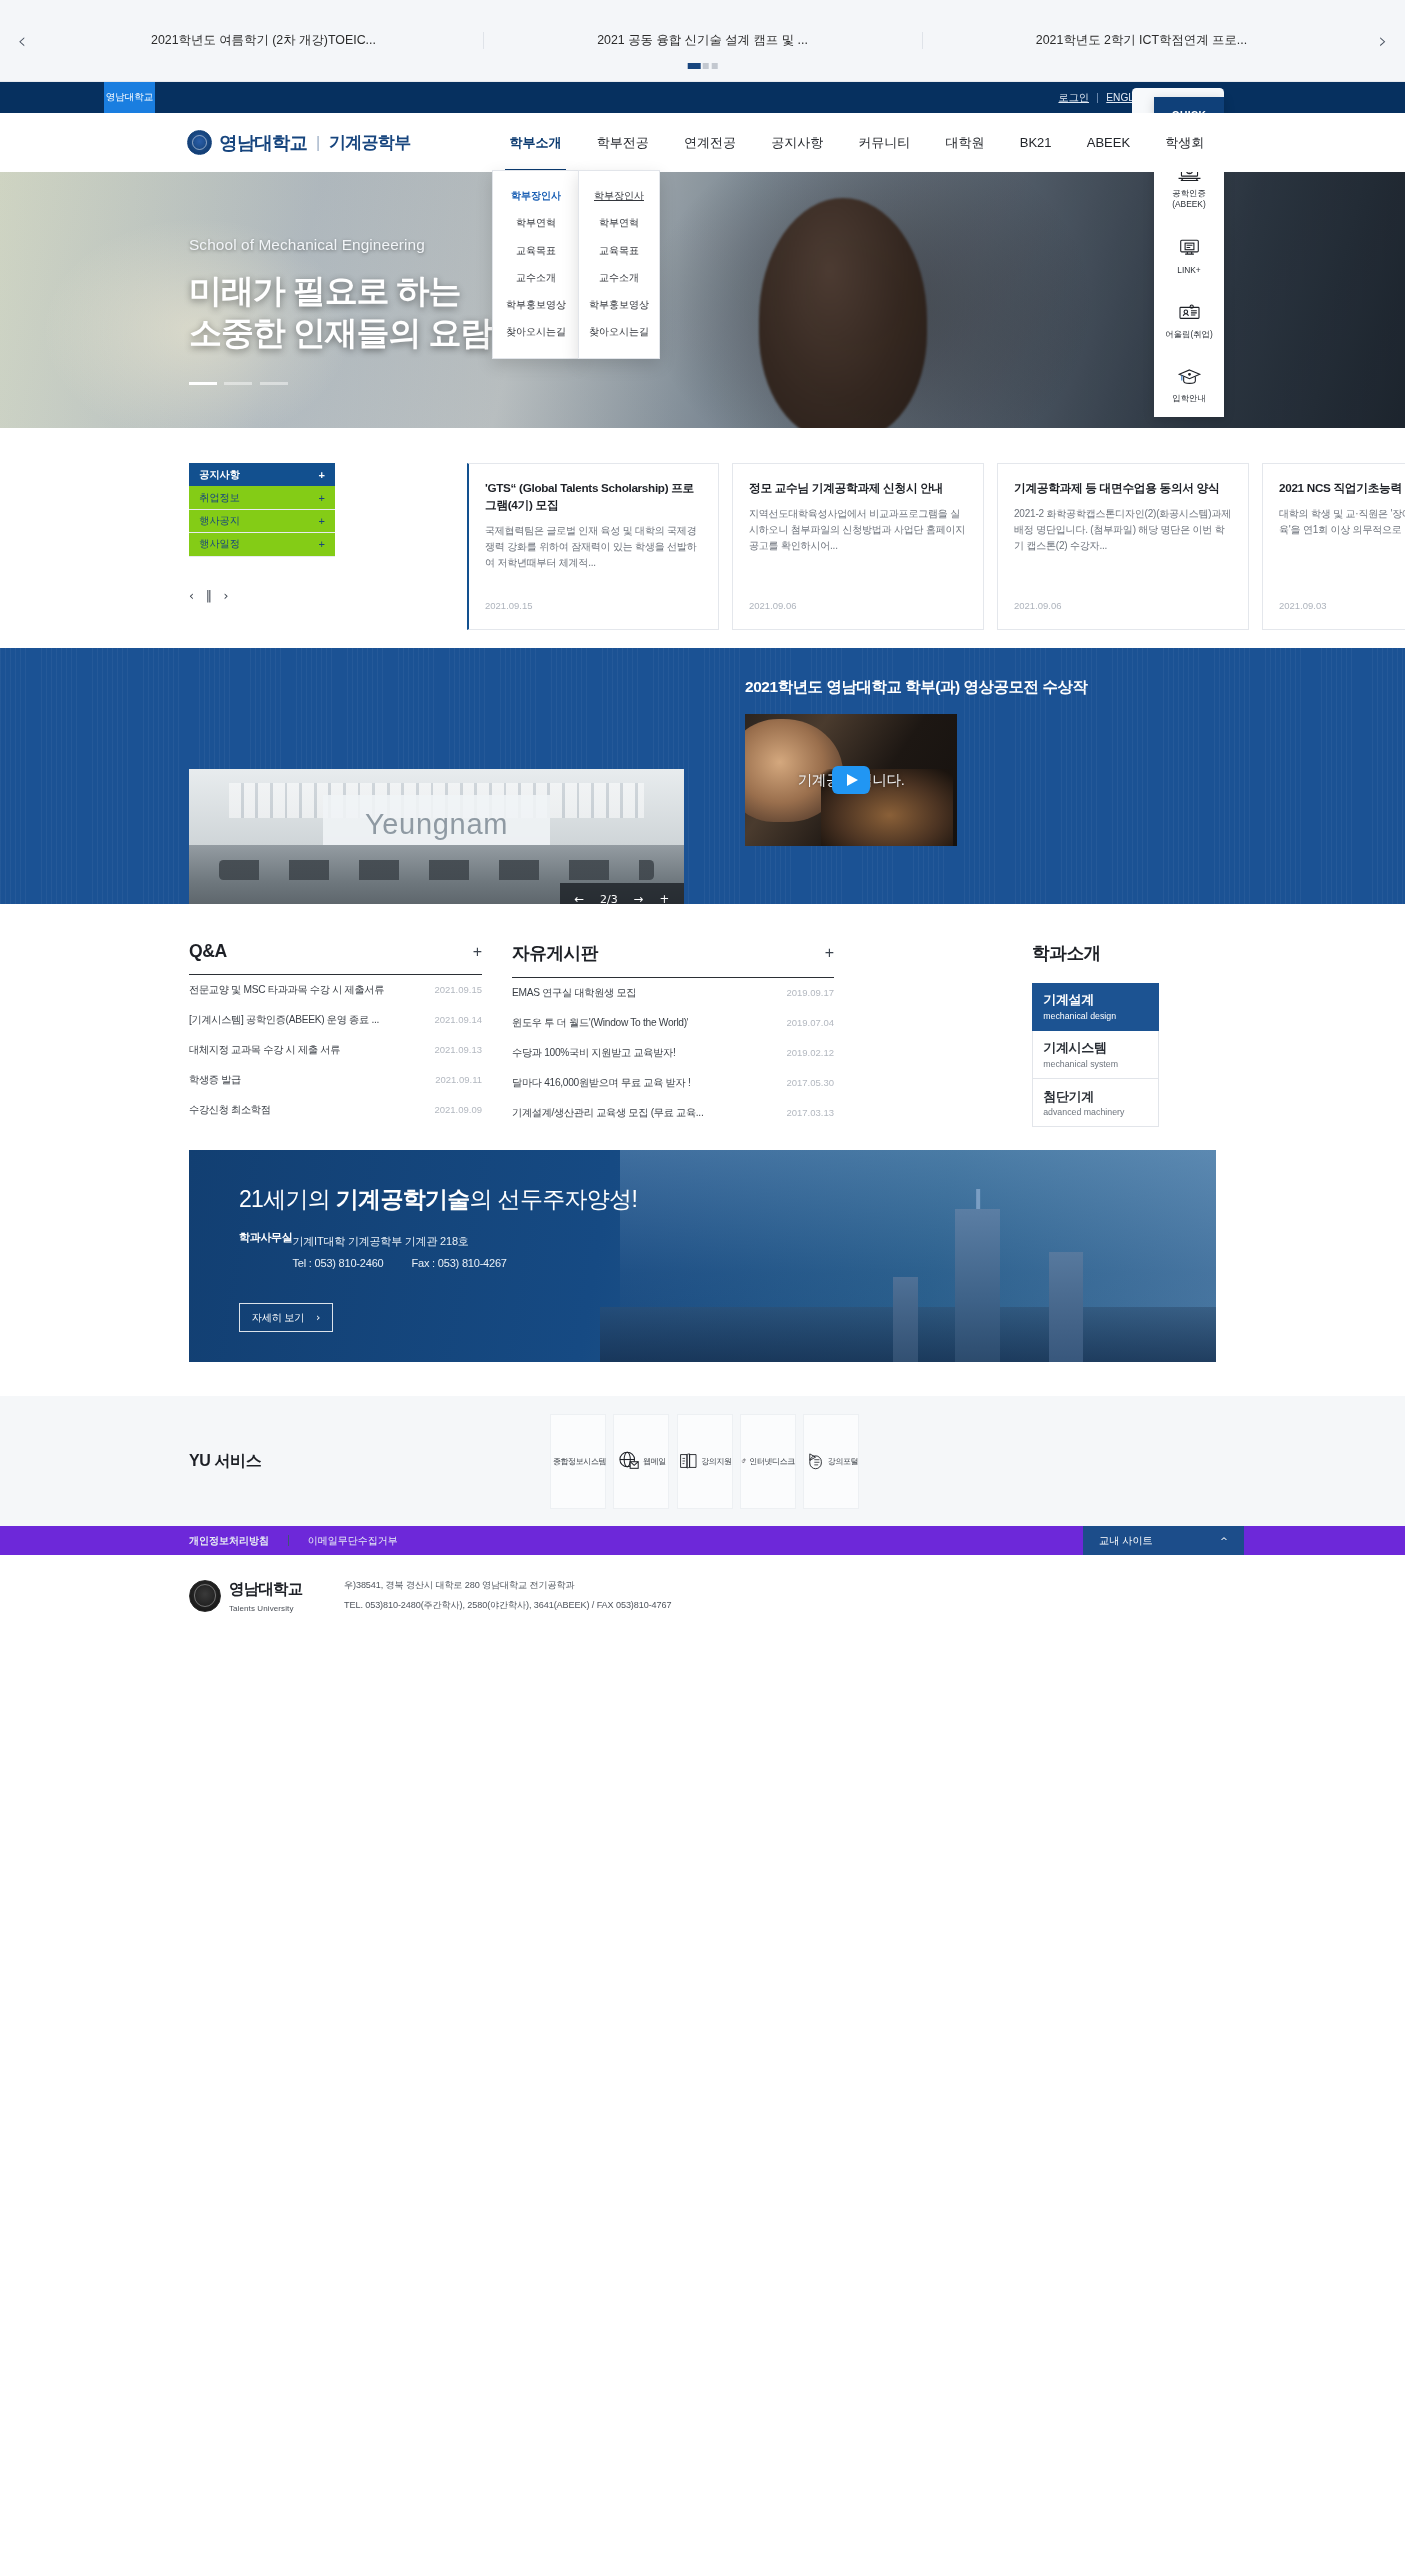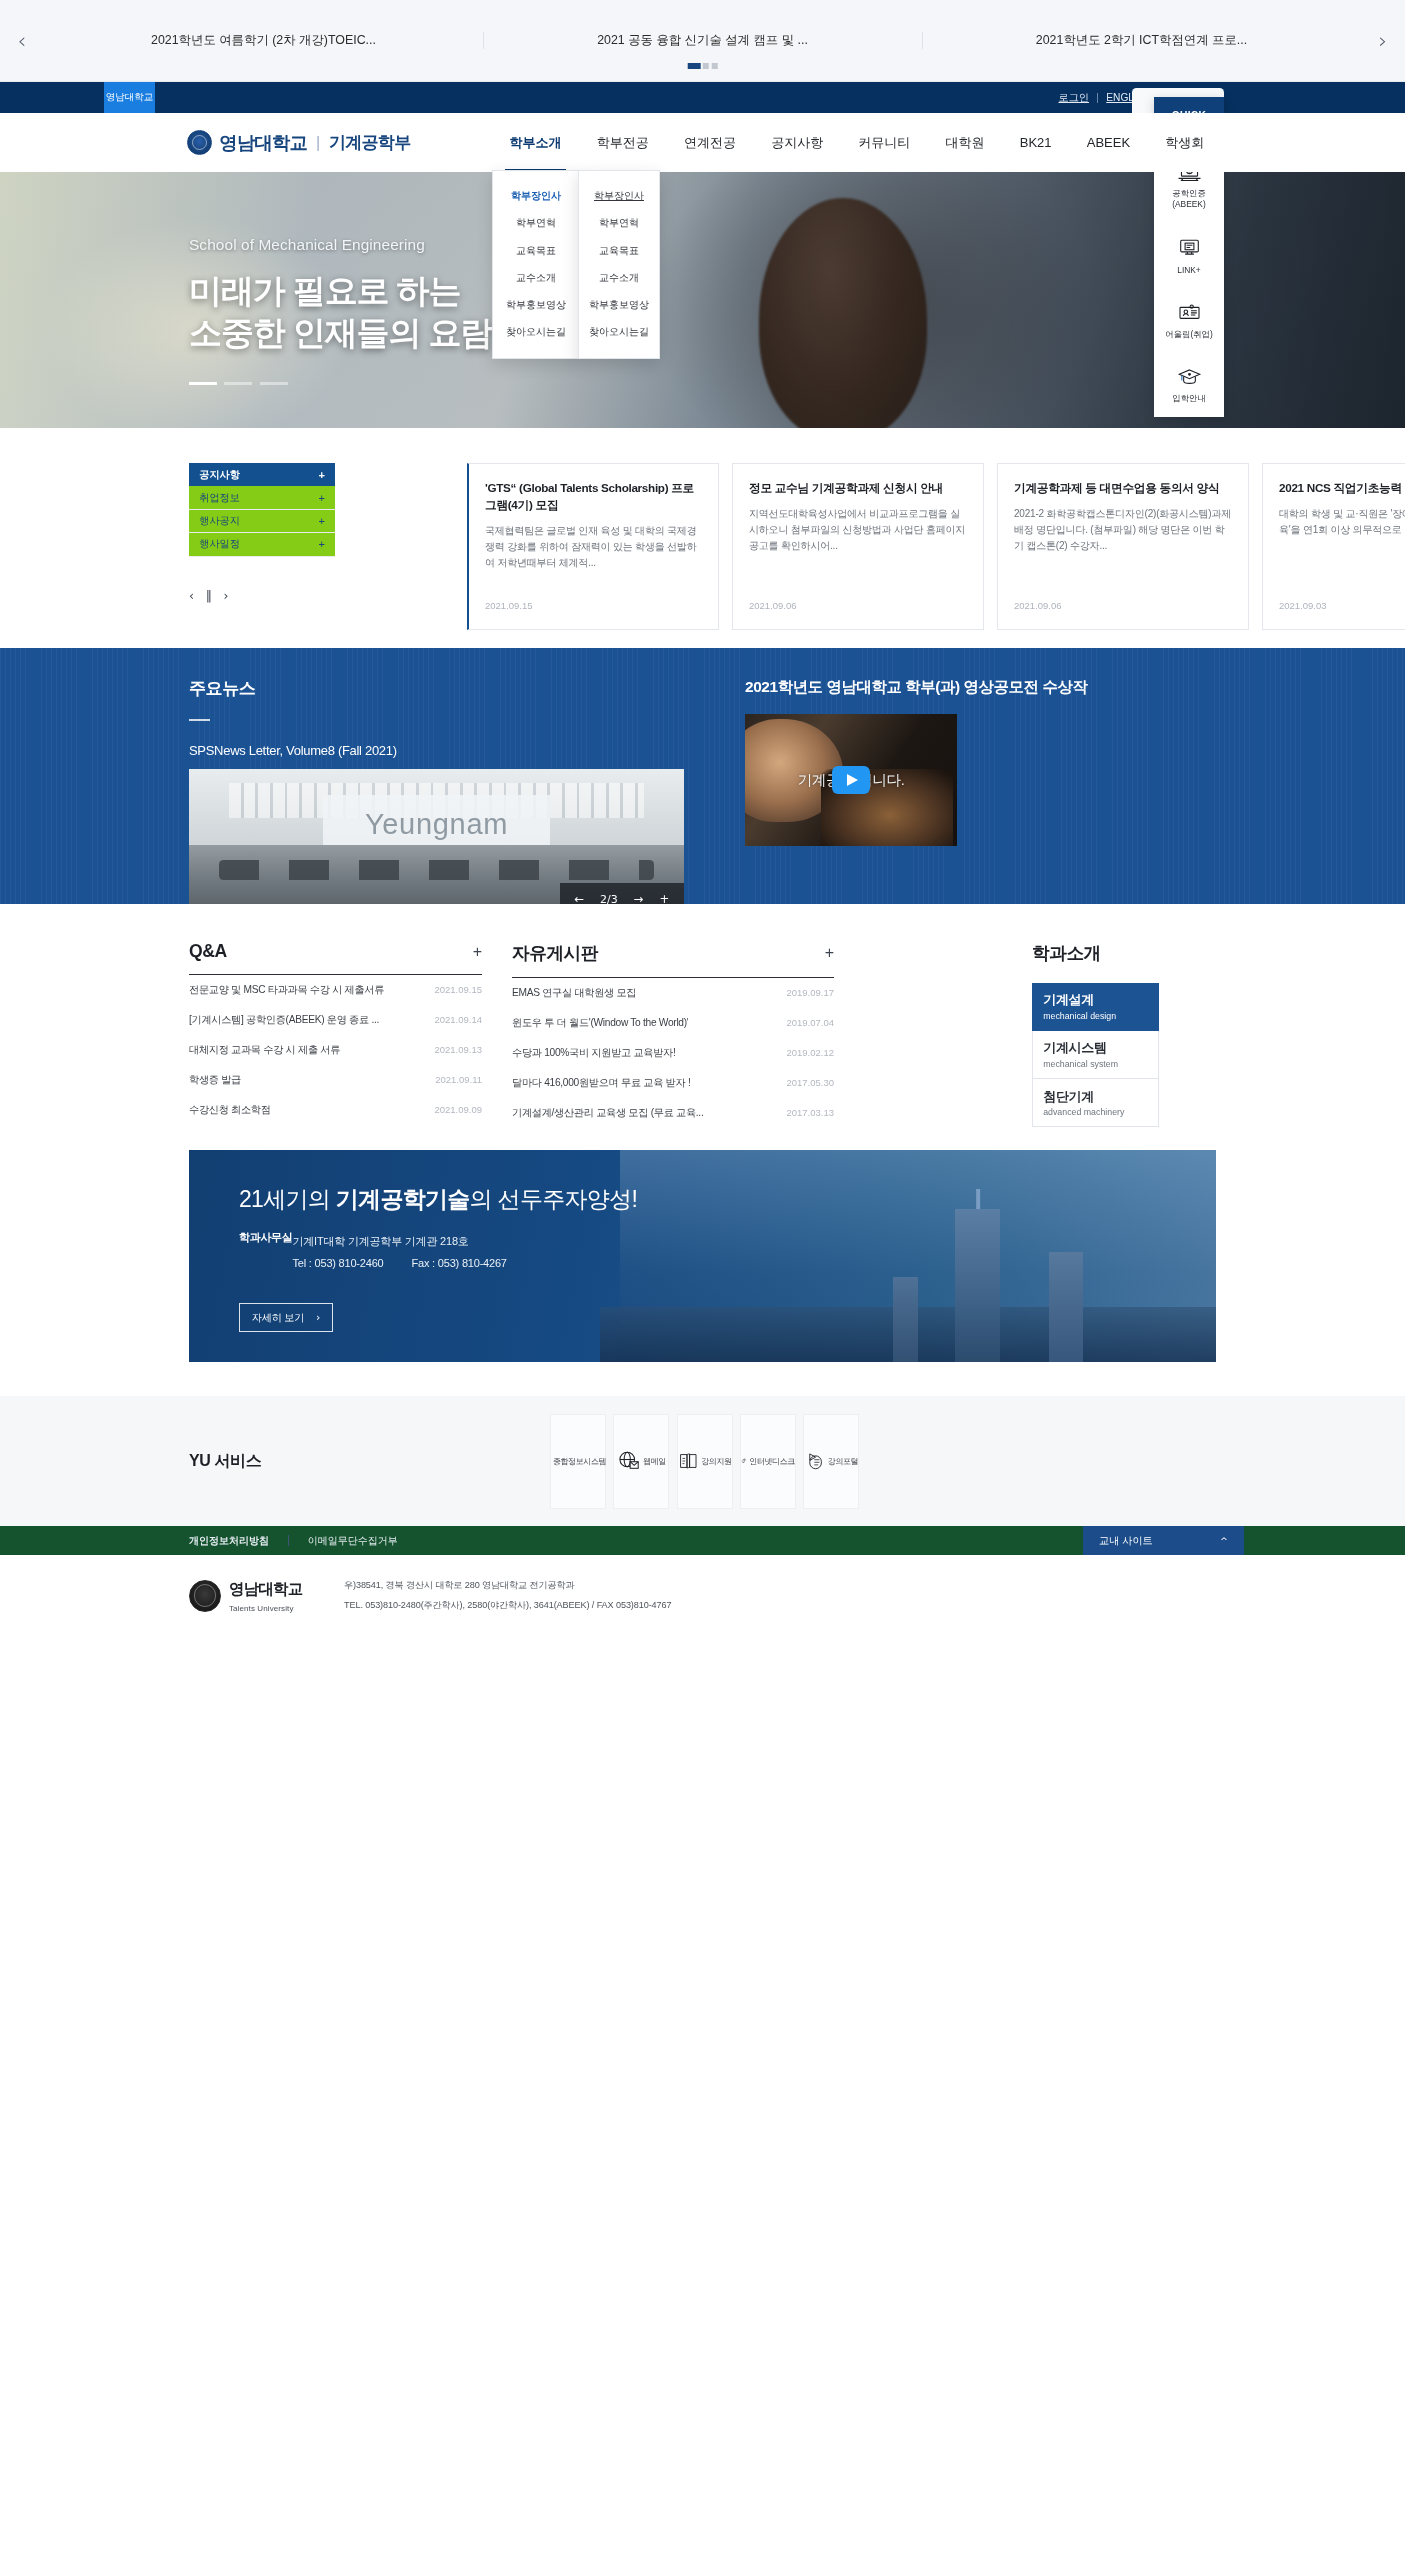--- a/index.html
+++ b/index.html
@@ -358,21 +358,21 @@
   }
   .yusvc-items { position:absolute; left:550px; display:flex; gap:7.3px; }
   .yusvc-item {
     width:56px; height:95px; background:#fbfcfd; border:0.7px solid #edf0f3;
     display:flex; flex-direction:row; align-items:center; justify-content:center;
     gap:3px; cursor:pointer;
   }
   .yusvc-item .lb { font-size:8px; color:#3a3f46; letter-spacing:-0.4px; white-space:nowrap; }
 
   
-  .fbar { height:29px; background:#14532d; display:flex; align-items:center; position:relative; }
+  .fbar { height:29px; background:#6d28d9; display:flex; align-items:center; position:relative; }
   .fbar-links { position:absolute; left:189px; display:flex; align-items:center; gap:19px; }
   .fbar-links a { color:#e6ecf4; font-size:10px; text-decoration:none; cursor:pointer; }
   .fbar-links a.b { font-weight:bold; }
   .fbar-links .bar { width:0.7px; height:11.7px; background:#3e5575; }
   .fbar-site {
     position:absolute; right:161px; width:161px; height:29px; background:#1c4d8a;
     display:flex; align-items:center; justify-content:space-between;
     padding:0 16px; color:#fff; font-size:10.2px; cursor:pointer;
   }
   .fbar-site i { font-style:normal; font-family:"DejaVu Sans",sans-serif; font-size:9.5px; }
@@ -565,25 +565,20 @@
     </div>
     <div class="card">
       <div class="card-t">2021 NCS 직업기초능력 특강</div>
       <div class="card-d">대학의 학생 및 교·직원은 '장애인식개선을 위한 교육'을 연1회 이상 의무적으로 이수하여야...</div>
       <div class="card-date">2021.09.03</div>
     </div>
   </div>
 </div>
 
 <div class="news">
-  <div class="news-left">
-    <div class="news-h">주요뉴스</div>
-    <div class="news-rule"></div>
-    <div class="news-sub">SPSNews Letter, Volume8 (Fall 2021)</div>
-  </div>
 
   <div class="news-vtitle">2021학년도 영남대학교 학부(과) 영상공모전 수상작</div>
 
   <div class="news-video">
     <div class="vtext">기계공학 입니다.</div>
     <div class="vplay">
         <i></i>
       </div>
   </div>
 

